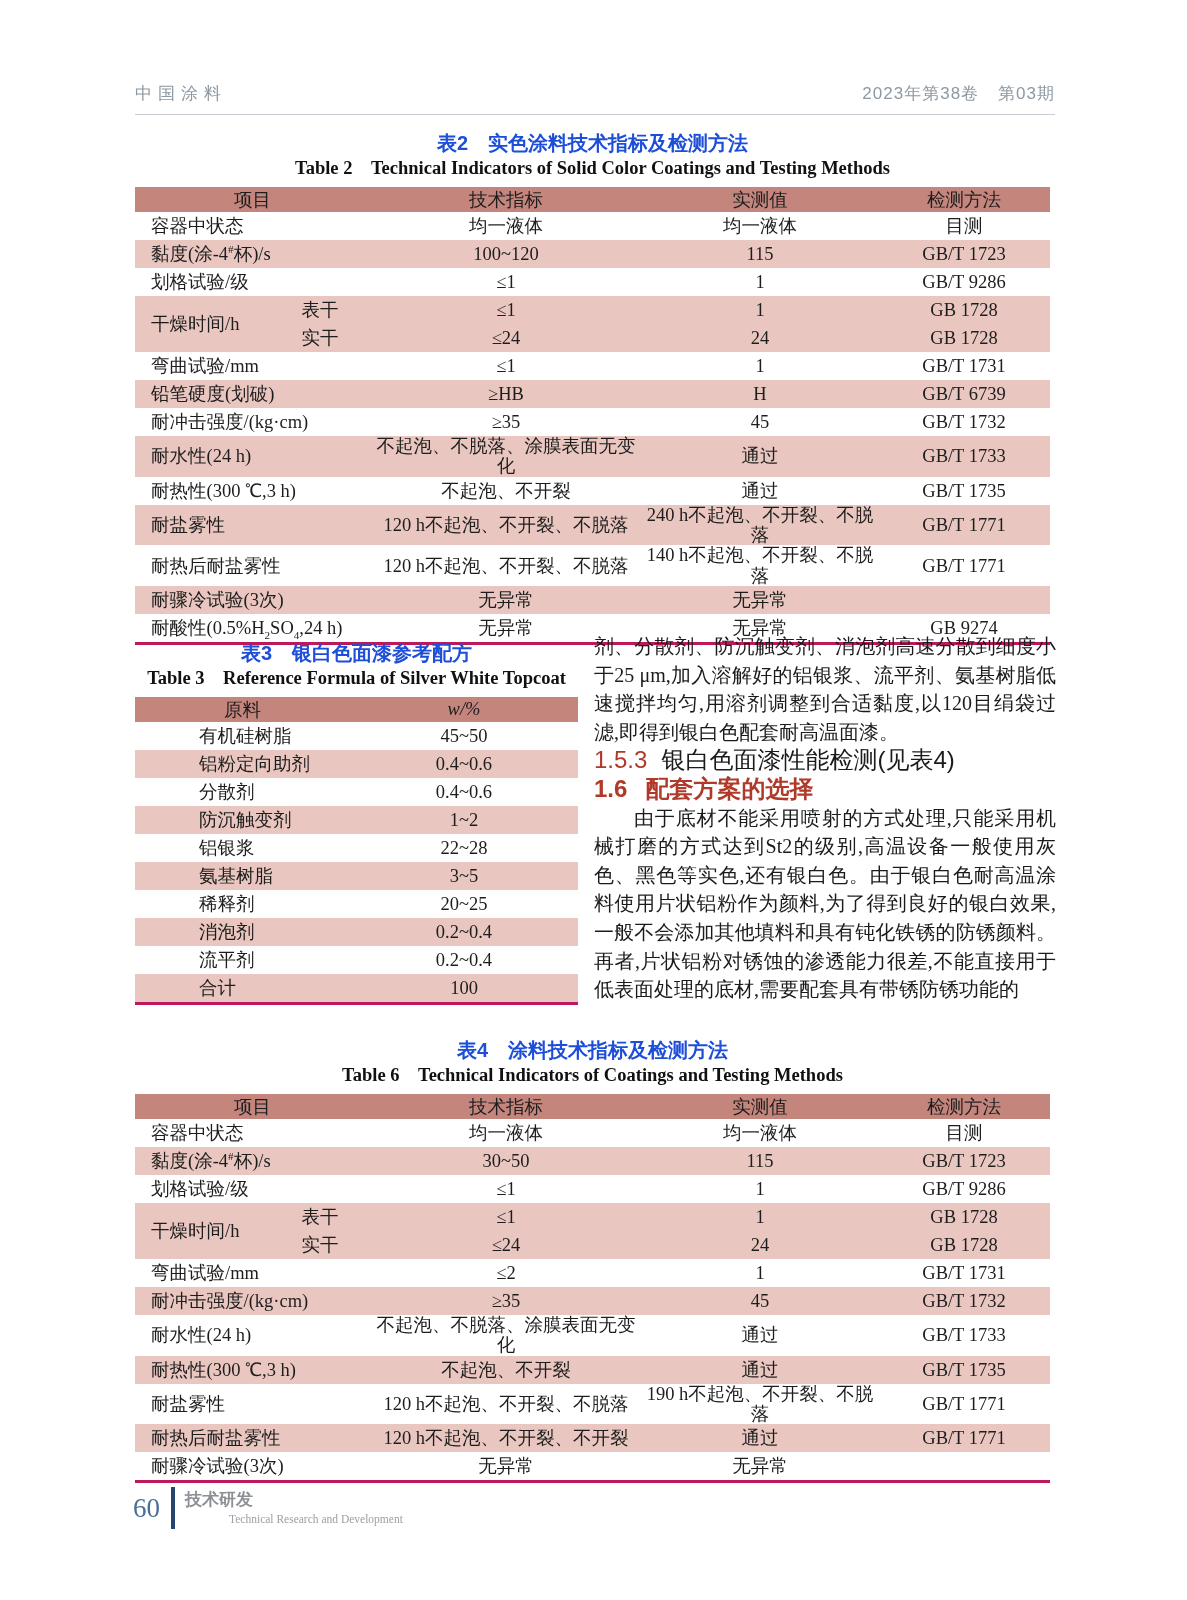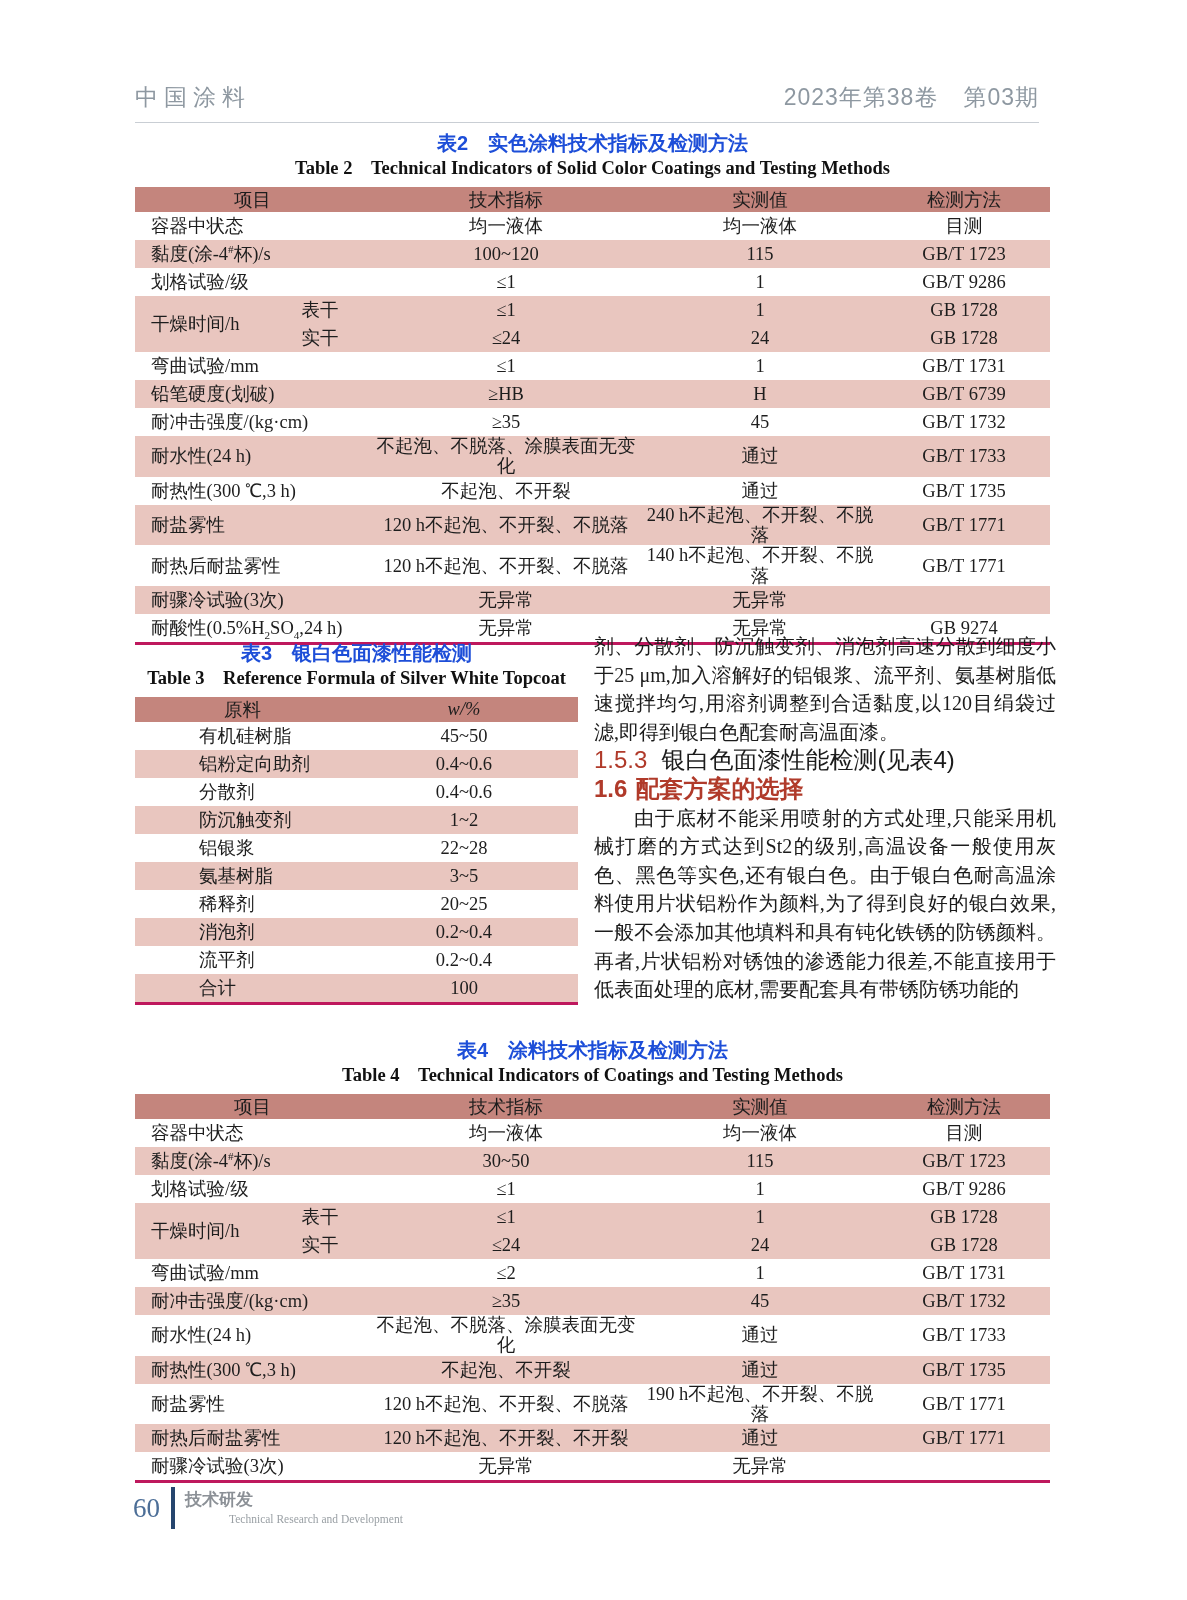--- a/index.html
+++ b/index.html
@@ -1,23 +1,23 @@
 <!DOCTYPE html>
 <html><head>
 <meta charset="utf-8">
 <style>
   html,body{margin:0;padding:0;background:#ffffff;}
   .page{position:relative;width:1187px;height:1600px;background:#ffffff;overflow:hidden;
         font-family:"Liberation Serif",serif;color:#1d1d1d;}
 
   
-  .running-head{position:absolute;left:135px;right:148px;top:82px;display:flex;
+  .running-head{position:absolute;left:135px;right:132px;top:82px;display:flex;
                 justify-content:space-between;align-items:flex-end;padding-bottom:9px;
                 border-bottom:1px solid #c9ced4;font-family:"Liberation Sans",sans-serif;
-                font-size:23px;color:#8e98a1;}
+                font-size:17px;color:#8e98a1;}
   .journal-name{letter-spacing:6px;}
   .issue-info{letter-spacing:1px;}
 
   
   .tbl-block{position:absolute;left:135px;}
   .tbl-cn{font-family:"Liberation Sans",sans-serif;font-weight:bold;font-size:20px;
           line-height:26px;text-align:center;color:#1d4ed8;}
   .tbl-en{font-family:"Liberation Serif",serif;font-weight:bold;font-size:18.5px;
           line-height:25px;text-align:center;color:#111;white-space:nowrap;}
 
@@ -39,21 +39,21 @@
   #t4-block{top:1037px;width:915px;}
 
   
   .right-col{position:absolute;left:594px;top:632px;width:462px;font-size:20px;
              line-height:28.6px;text-align:justify;color:#1b1b1b;}
   .right-col p{margin:0;}
   .p-indent{text-indent:2em;}
   .sec-heading{font-family:"Liberation Sans",sans-serif;font-size:24px;}
   .sec-num{color:#b03a2a;margin-right:14px;}
   .sec-title{color:#1b1b1b;}
-  .sec-heading.red-bold .sec-num{font-weight:bold;margin-right:8px;}
+  .sec-heading.red-bold .sec-num{font-weight:bold;margin-right:18px;}
   .sec-heading.red-bold .sec-title{color:#b03a2a;font-weight:bold;}
 
   
   .page-footer{position:absolute;left:133px;top:1487px;display:flex;align-items:center;}
   .page-num{font-family:"Liberation Serif",serif;font-size:27px;color:#4c6e97;
             margin-right:11px;line-height:42px;}
   .footer-bar{width:4px;height:42px;background:#26456e;margin-right:10px;}
   .footer-sec-cn{font-family:"Liberation Sans",sans-serif;font-weight:bold;font-size:17px;
                  color:#8b9096;line-height:19px;}
   .footer-sec-en{font-family:"Liberation Serif",serif;font-size:11.5px;color:#9aa0a5;
@@ -172,21 +172,21 @@
             <td class="c-item" colspan="2">耐酸性(0.5%H<sub>2</sub>SO<sub>4</sub>,24 h)</td>
             <td class="c-spec">无异常</td>
             <td class="c-meas">无异常</td>
             <td class="c-meth">GB 9274</td>
           </tr>
         </tbody>
     </table>
   </div>
 
   <div class="tbl-block" id="t3-block">
-    <div class="tbl-cn">表3　银白色面漆性能检测</div>
+    <div class="tbl-cn">表3　银白色面漆参考配方</div>
     <div class="tbl-en">Table 3  Reference Formula of Silver White Topcoat</div>
     <table id="table3">
       <colgroup>
           <col style="width:215px">
           <col style="width:228px">
         </colgroup>
       <thead>
           <tr>
             <th>原料</th>
             <th class="hdr-italic">w/%</th>
@@ -243,21 +243,21 @@
       <span class="sec-num">1.5.3</span><span class="sec-title">银白色面漆性能检测(见表4)</span>
     </div>
     <div class="sec-heading red-bold">
       <span class="sec-num">1.6</span><span class="sec-title">配套方案的选择</span>
     </div>
     <p class="p-indent">由于底材不能采用喷射的方式处理,只能采用机械打磨的方式达到St2的级别,高温设备一般使用灰色、黑色等实色,还有银白色。由于银白色耐高温涂料使用片状铝粉作为颜料,为了得到良好的银白效果,一般不会添加其他填料和具有钝化铁锈的防锈颜料。再者,片状铝粉对锈蚀的渗透能力很差,不能直接用于低表面处理的底材,需要配套具有带锈防锈功能的</p>
   </div>
 
   <div class="tbl-block" id="t4-block">
     <div class="tbl-cn">表4　涂料技术指标及检测方法</div>
-    <div class="tbl-en">Table 4  Technical Indicators of Coatings and Testing Methods</div>
+    <div class="tbl-en">Table 6  Technical Indicators of Coatings and Testing Methods</div>
     <table id="table4">
       <colgroup>
           <col style="width:135px">
           <col style="width:100px">
           <col style="width:272px">
           <col style="width:236px">
           <col style="width:172px">
         </colgroup>
       <thead>
           <tr>

